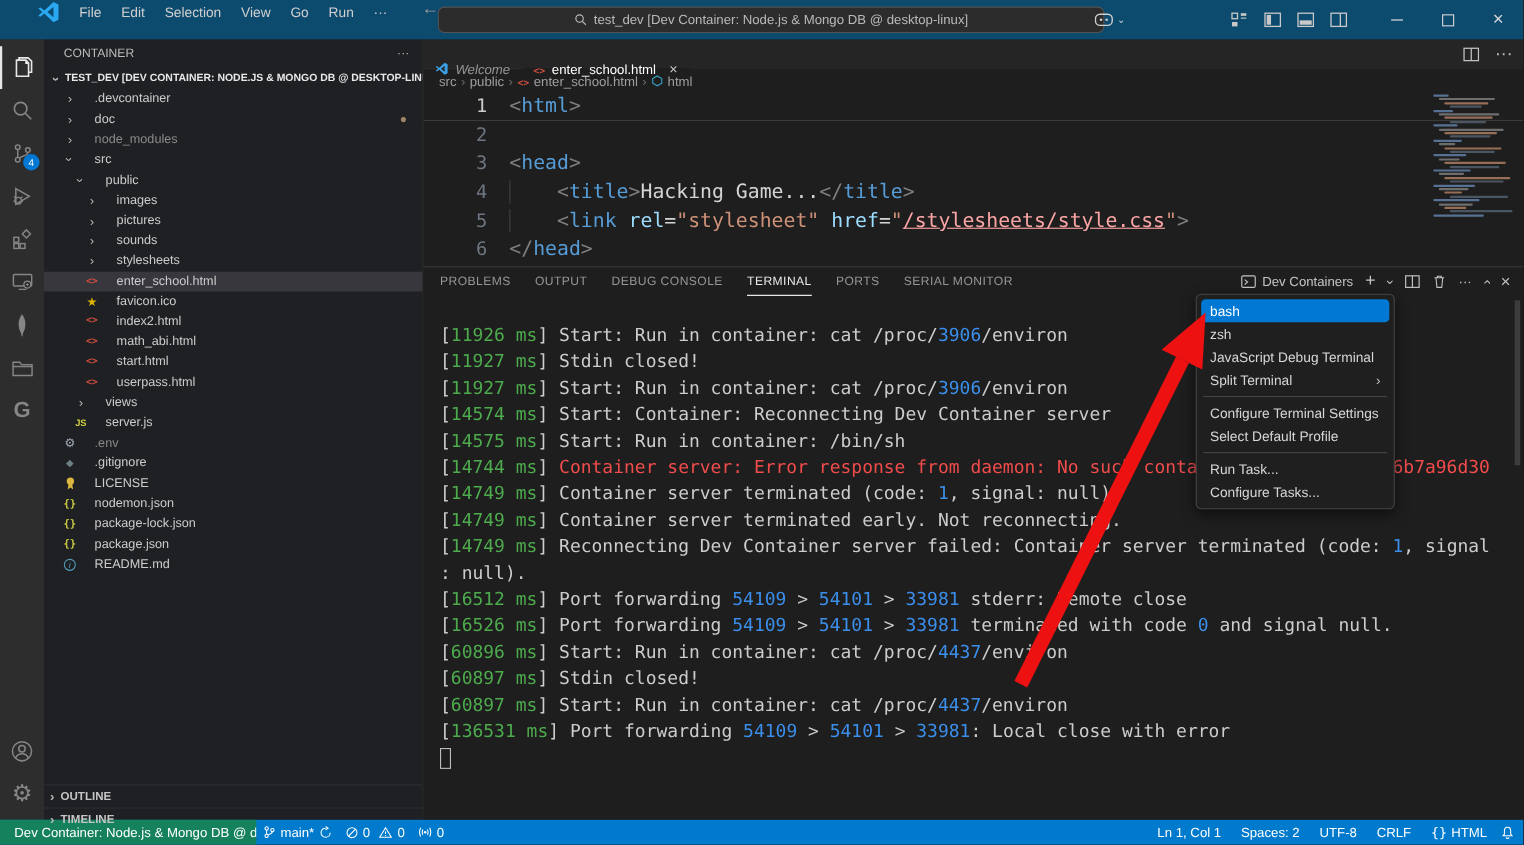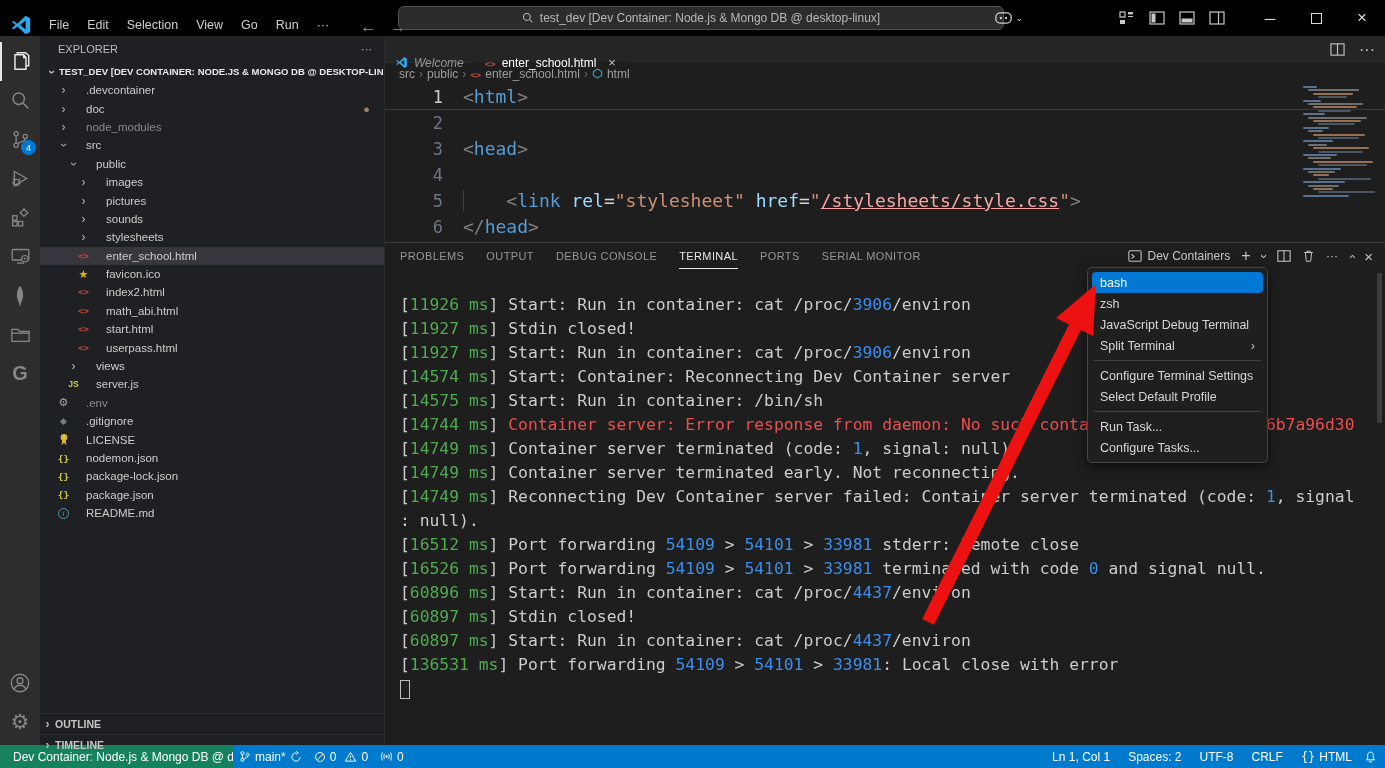--- a/index.html
+++ b/index.html
@@ -1,21 +1,21 @@
 <!DOCTYPE html>
 <html><head>
 <meta charset="utf-8">
 <style>
   * { margin:0; padding:0; box-sizing:border-box; }
   html,body { width:1385px; height:768px; overflow:hidden; background:#1e1e1e;
               font-family:"Liberation Sans", sans-serif; color:#cccccc; }
   svg { display:block; }
 
   
-  .titlebar { height:36px; background:#000000; display:flex; align-items:flex-end; position:relative; }
+  .titlebar { height:36px; background:#0c4a6e; display:flex; align-items:flex-start; position:relative;padding-left:23px; }
   .tb-logo { width:22px; height:22px; margin:0 8px 0 10px; }
   .menu-item { font-size:12.5px; color:#d0d0d0; padding:4px 9px; border-radius:5px; cursor:default; }
   .nav-arrows { display:flex; gap:14px; margin:0 12px 0 22px; color:#9a9a9a; font-size:16px; }
   .searchbox { position:absolute; left:398px; top:6px; width:606px; height:24px; background:#2c2c2c;
                border:1px solid #525252; border-radius:6px; display:flex; align-items:center;
                justify-content:center; color:#b9b9b9; font-size:12px; gap:6px; }
   .tb-right { position:absolute; right:0; top:0; height:36px; display:flex; align-items:center; }
   .copilot { display:flex; align-items:center; gap:3px; margin-right:96px; color:#cfcfcf; }
   .layout-icons { display:flex; gap:14px; margin-right:22px; color:#c8c8c8; }
   .win-btn { width:46px; height:36px; display:flex; align-items:center; justify-content:center;
@@ -248,21 +248,21 @@
           </svg>
         </div>
         <div class="ab-icon">
           <span style="font-size:21px;">⚙</span>
         </div>
       </div>
   </div>
 
   <div class="sidebar">
     <div class="sb-header">
-      <span>EXPLORER</span>
+      <span>CONTAINER</span>
       <span>···</span>
     </div>
     <div class="tree-root">
       <span class="chev open">›</span>
       <span>TEST_DEV [DEV CONTAINER: NODE.JS &amp; MONGO DB @ DESKTOP-LINUX]</span>
     </div>
     <div id="tree">
         <div class="tree-row" style="padding-left: 16px;">
           <span class="chev">›</span>
           <span class="lbl">.devcontainer</span>
@@ -459,20 +459,21 @@
           <div class="code-row">
             <div class="gutter">2</div>
             <div class="ctext"></div>
           </div>
           <div class="code-row">
             <div class="gutter">3</div>
             <div class="ctext"><span class="seg-p">&lt;</span><span class="seg-t">head</span><span class="seg-p">&gt;</span></div>
           </div>
           <div class="code-row">
             <div class="gutter">4</div>
+            <div class="ctext"><span class="seg-ind">    </span><span class="seg-p">&lt;</span><span class="seg-t">title</span><span class="seg-p">&gt;</span><span class="seg-x">Hacking Game...</span><span class="seg-p">&lt;/</span><span class="seg-t">title</span><span class="seg-p">&gt;</span></div>
           </div>
           <div class="code-row">
             <div class="gutter">5</div>
             <div class="ctext"><span class="seg-ind">    </span><span class="seg-p">&lt;</span><span class="seg-t">link</span><span class="seg-x"> </span><span class="seg-a">rel</span><span class="seg-o">=</span><span class="seg-s">"stylesheet"</span><span class="seg-x"> </span><span class="seg-a">href</span><span class="seg-o">=</span><span class="seg-s">"</span><span class="seg-l">/stylesheets/style.css</span><span class="seg-s">"</span><span class="seg-p">&gt;</span></div>
           </div>
           <div class="code-row">
             <div class="gutter">6</div>
             <div class="ctext"><span class="seg-p">&lt;/</span><span class="seg-t">head</span><span class="seg-p">&gt;</span></div>
           </div>
         </div>

